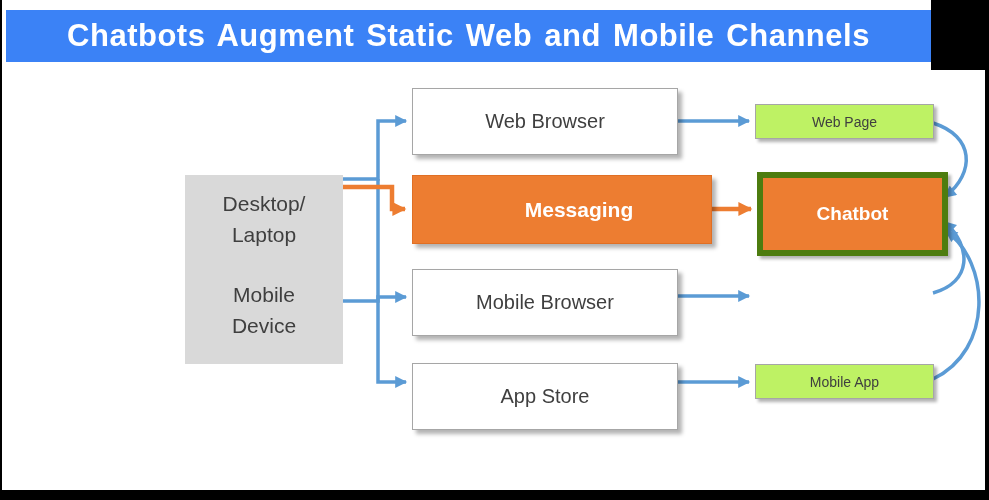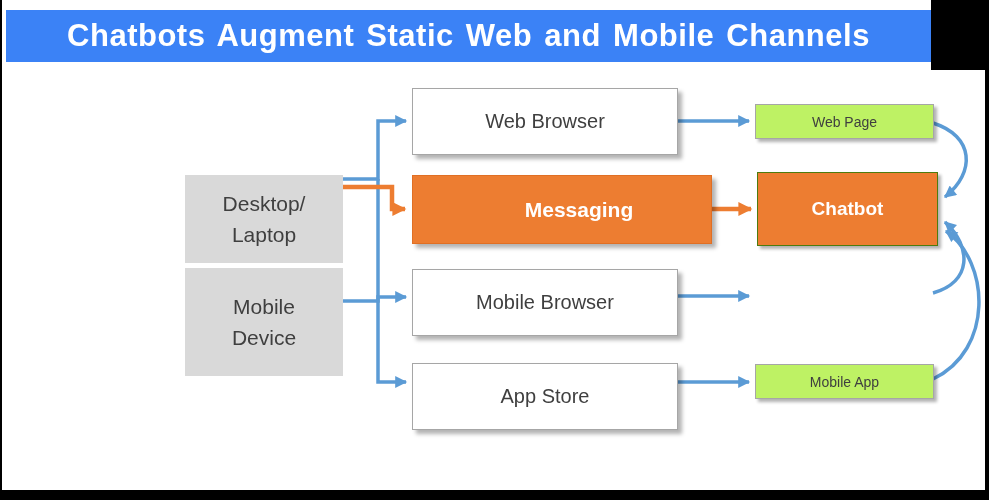--- a/index.html
+++ b/index.html
@@ -44,21 +44,21 @@
     position: absolute; left: 185px; width: 158px;
     background: #d9d9d9;
     color: #3f3f3f;
     display: flex; align-items: center; justify-content: center;
     text-align: center;
     font-size: 21px; line-height: 1.5;
     white-space: pre-line;
     z-index: 2;
   }
   .device.desktop { top: 127px; height: 88px; margin-top: 48px; }
-  .device.mobile  { top: 268px; height: 108px; }
+  .device.mobile  { top: 256px; height: 108px; }
 
   .channel {
     position: absolute; left: 412px; width: 264px; height: 65px;
     background: #ffffff;
     border: 1px solid #a6a6a6;
     box-shadow: 4px 4px 4px rgba(0,0,0,0.30);
     display: flex; align-items: center; justify-content: center;
     font-size: 20px; color: #3f3f3f;
     z-index: 2;
     text-align: right;
@@ -77,21 +77,21 @@
     background: #bef264;
     border: 1px solid #a6a6a6;
     box-shadow: 3px 3px 3px rgba(0,0,0,0.30);
     display: flex; align-items: center; justify-content: center;
     font-size: 14px; color: #3f3f3f;
     z-index: 2;
   }
   .endpoint.highlight {
     left: 757px; width: 179px; height: 72px;
     background: #ed7d31;
-    border: 1px solid #4d7c0f;
+    border: 6px solid #4d7c0f;
     color: #ffffff;
     font-weight: bold;
     font-size: 19px;
   }
 
   svg.connectors {
     position: absolute; left: 0; top: 0;
     width: 989px; height: 500px;
     z-index: 1;
     pointer-events: none;

